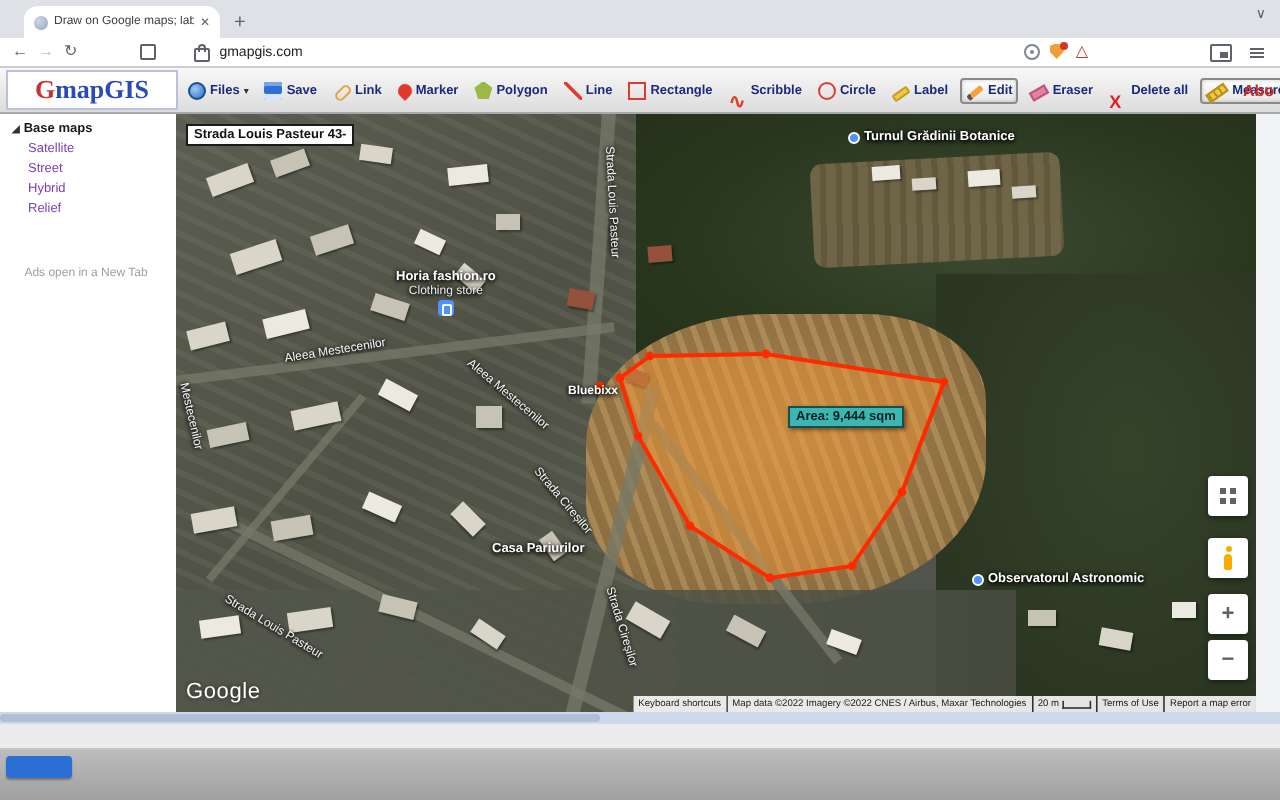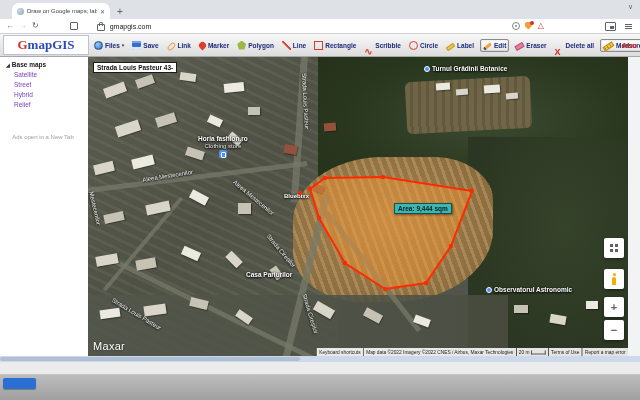--- a/index.html
+++ b/index.html
@@ -344,21 +344,21 @@
         <span>Casa Pariurilor</span>
       </div>
       <div class="poi poi-4">
         <span class="poi-dot"></span>
         <span>Observatorul Astronomic</span>
       </div>
 
       <div class="addr-label">Strada Louis Pasteur 43-</div>
       <div class="area-label">Area: 9,444 sqm</div>
 
-      <div class="glogo">Maxar</div>
+      <div class="glogo">Google</div>
 
       <div class="attrib">
         <span class="chip">Keyboard shortcuts</span>
         <span class="chip">Map data ©2022  Imagery ©2022 CNES / Airbus, Maxar Technologies</span>
         <span class="chip">
             <span>20 m</span>
             <span class="scalebar"></span>
           </span>
         <span class="chip">Terms of Use</span>
         <span class="chip">Report a map error</span>

